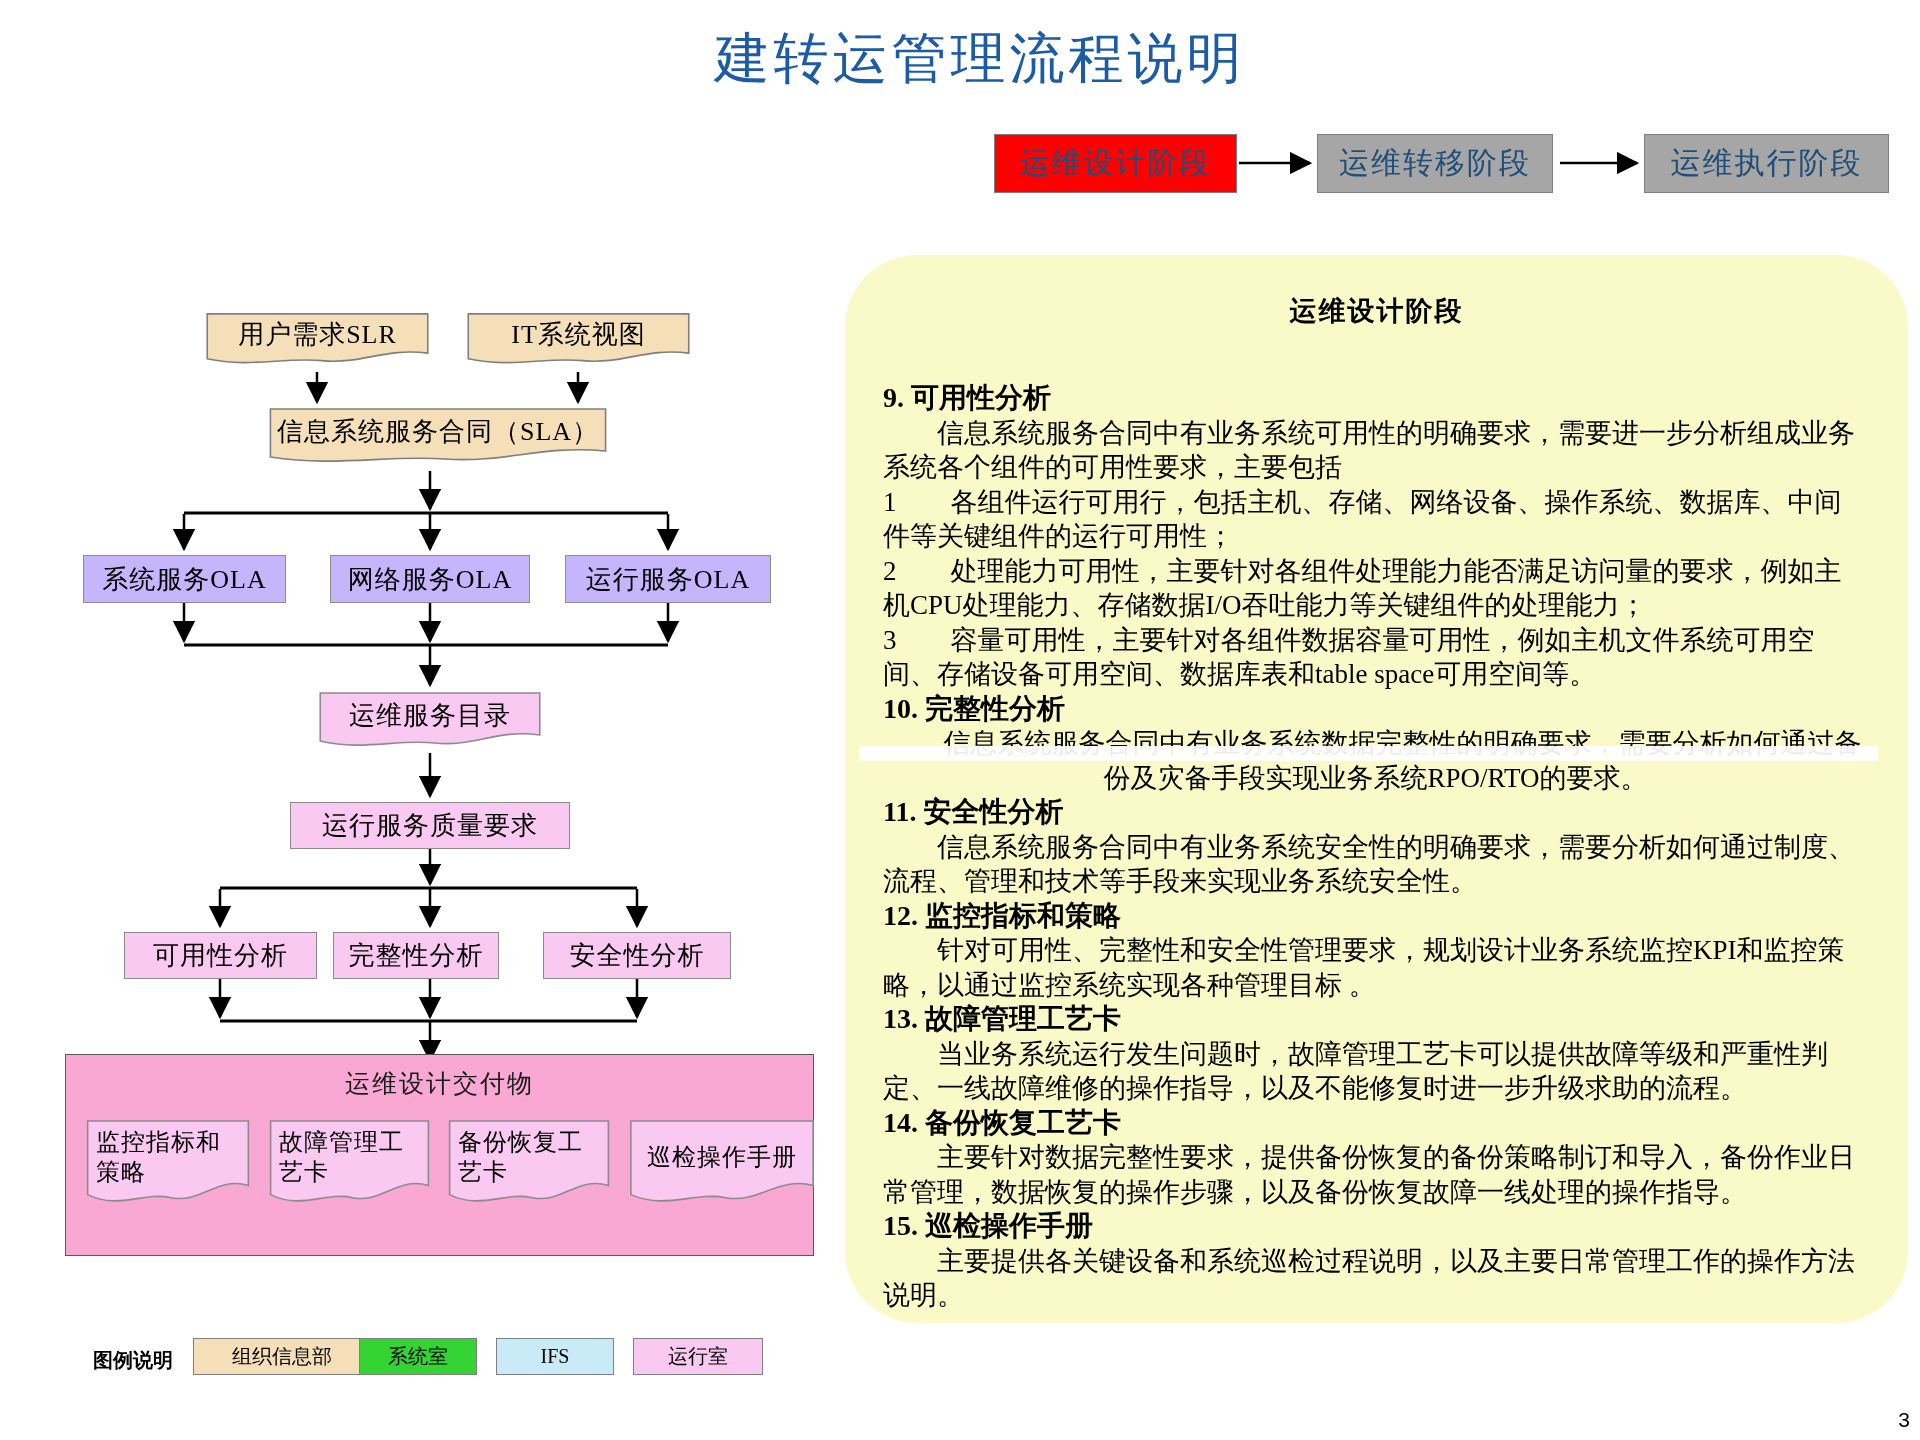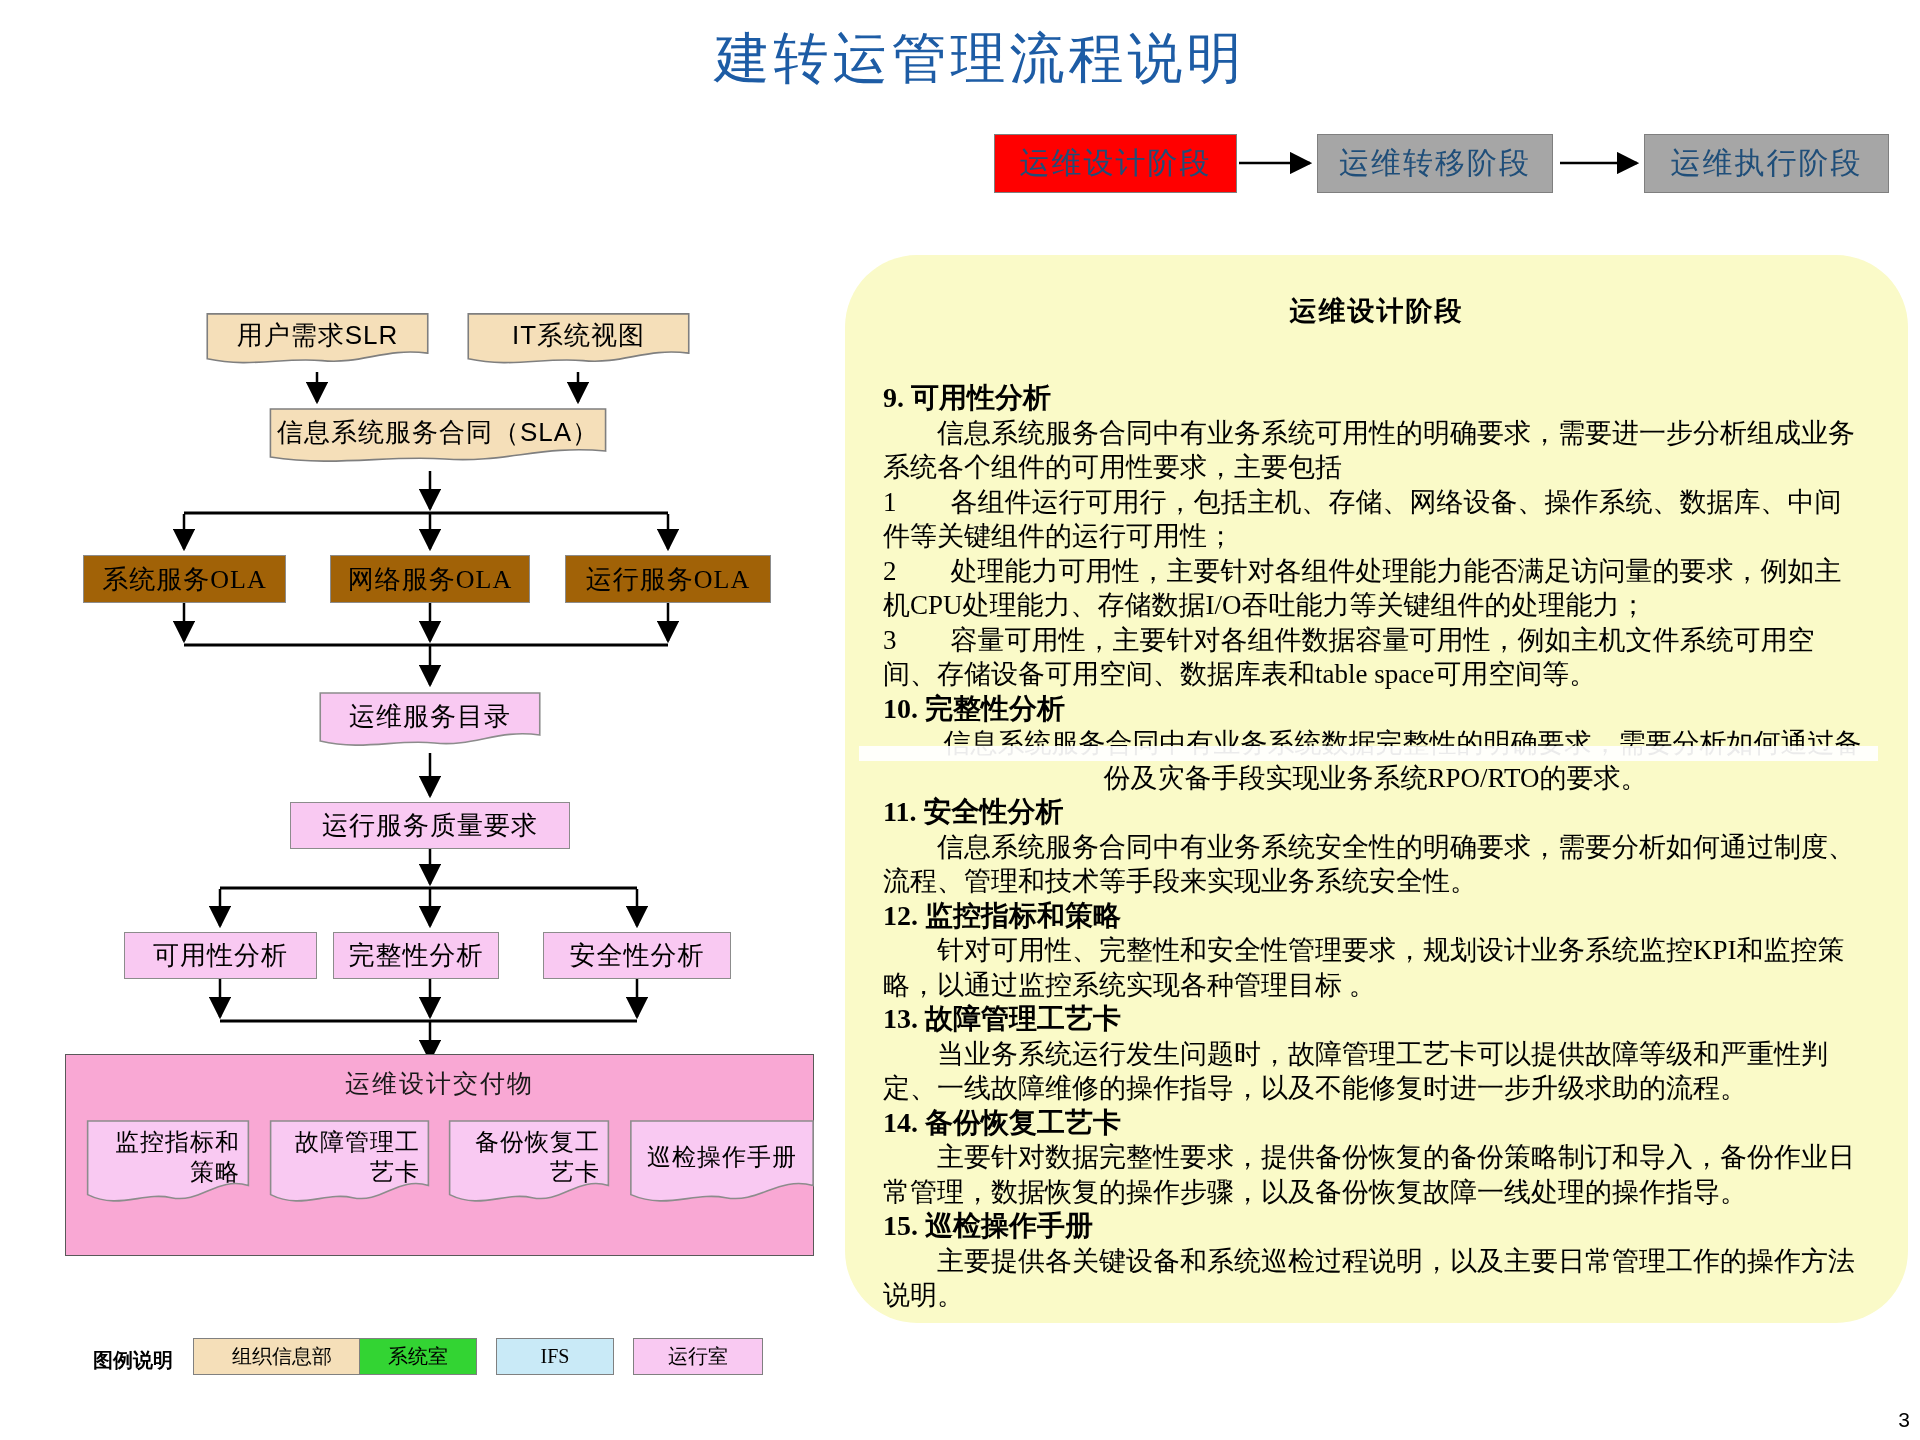--- a/index.html
+++ b/index.html
@@ -32,30 +32,30 @@
   .connectors { position:absolute; left:0; top:0; z-index:1; pointer-events:none; }
   .connectors line { stroke:#000000; stroke-width:2.5; }
   .connectors line.thick { stroke-width:3.2; }
 
   
   .node { position:absolute; z-index:2; box-sizing:border-box; }
   .rect {
     border:1.4px solid #8C8C8C; display:flex; align-items:center; justify-content:center;
     font-family:"Liberation Serif", serif; font-size:26px; color:#000; letter-spacing:1px;
   }
-  .fill-blue { background:#a16207; }
+  .fill-blue { background:#c4b5fd; }
   .fill-pink { background:#F9C9F2; }
 
   .doc svg { position:absolute; left:0; top:0; width:100%; height:100%; }
   .doc.tan  svg path { fill:#F5DFB9; stroke:#7F7F7F; stroke-width:1.6; }
   .doc.pink svg path { fill:#F9C9F2; stroke:#8C8C8C; stroke-width:1.6; }
   .doc .lbl {
     position:absolute; inset:0; display:flex; align-items:center; justify-content:center;
-    padding-bottom:12px; font-family:Liberation Sans, sans-serif; font-size:26px;
-    color:#000; letter-spacing:1px; text-align:right; line-height:30px;
+    padding-bottom:12px; font-family:Liberation Serif, serif; font-size:26px;
+    color:#000; letter-spacing:1px; text-align:left; line-height:30px;
   }
 
   .doc-slr    { left:205px; top:312px; width:225px; height:58px; }
   .doc-itview { left:466px; top:312px; width:225px; height:58px; }
   .doc-sla    { left:267px; top:407px; width:342px; height:62px; }
   .ola-sys    { left:83px;  top:555px; width:203px; height:48px; }
   .ola-net    { left:330px; top:555px; width:200px; height:48px; }
   .ola-run    { left:565px; top:555px; width:206px; height:48px; }
   .doc-catalog{ left:318px; top:691px; width:224px; height:62px; }
   .rect-quality  { left:290px; top:802px; width:280px; height:47px; }

